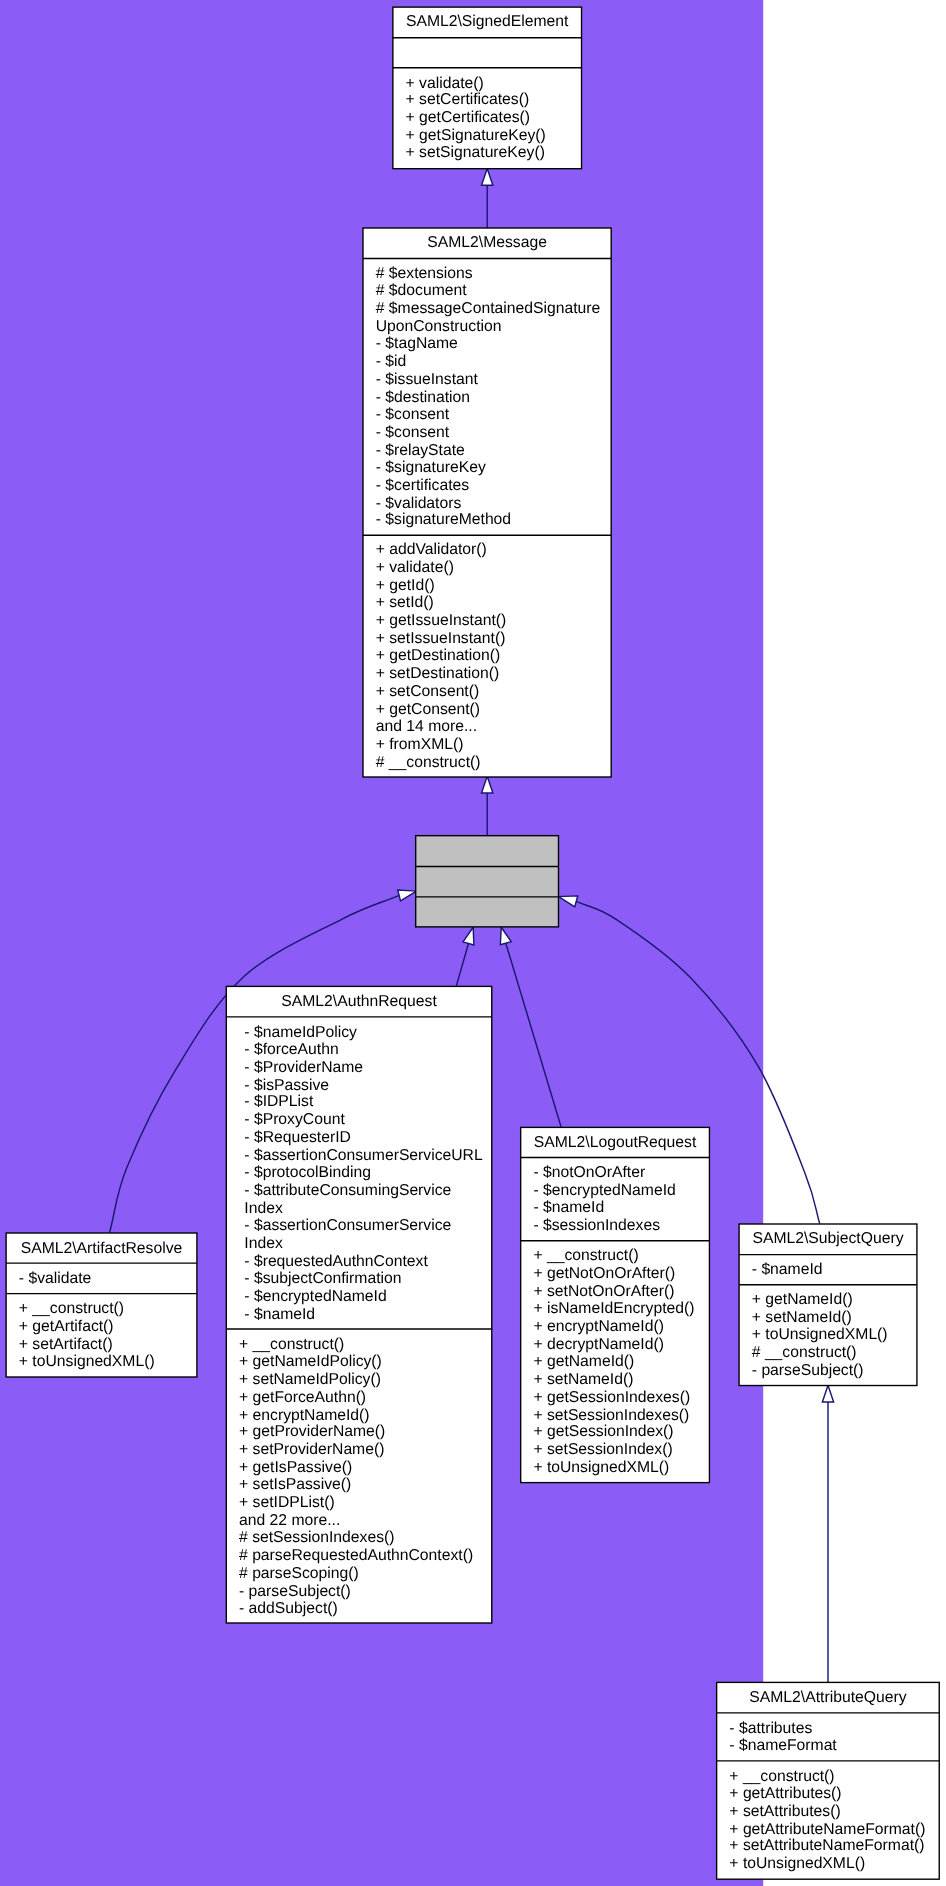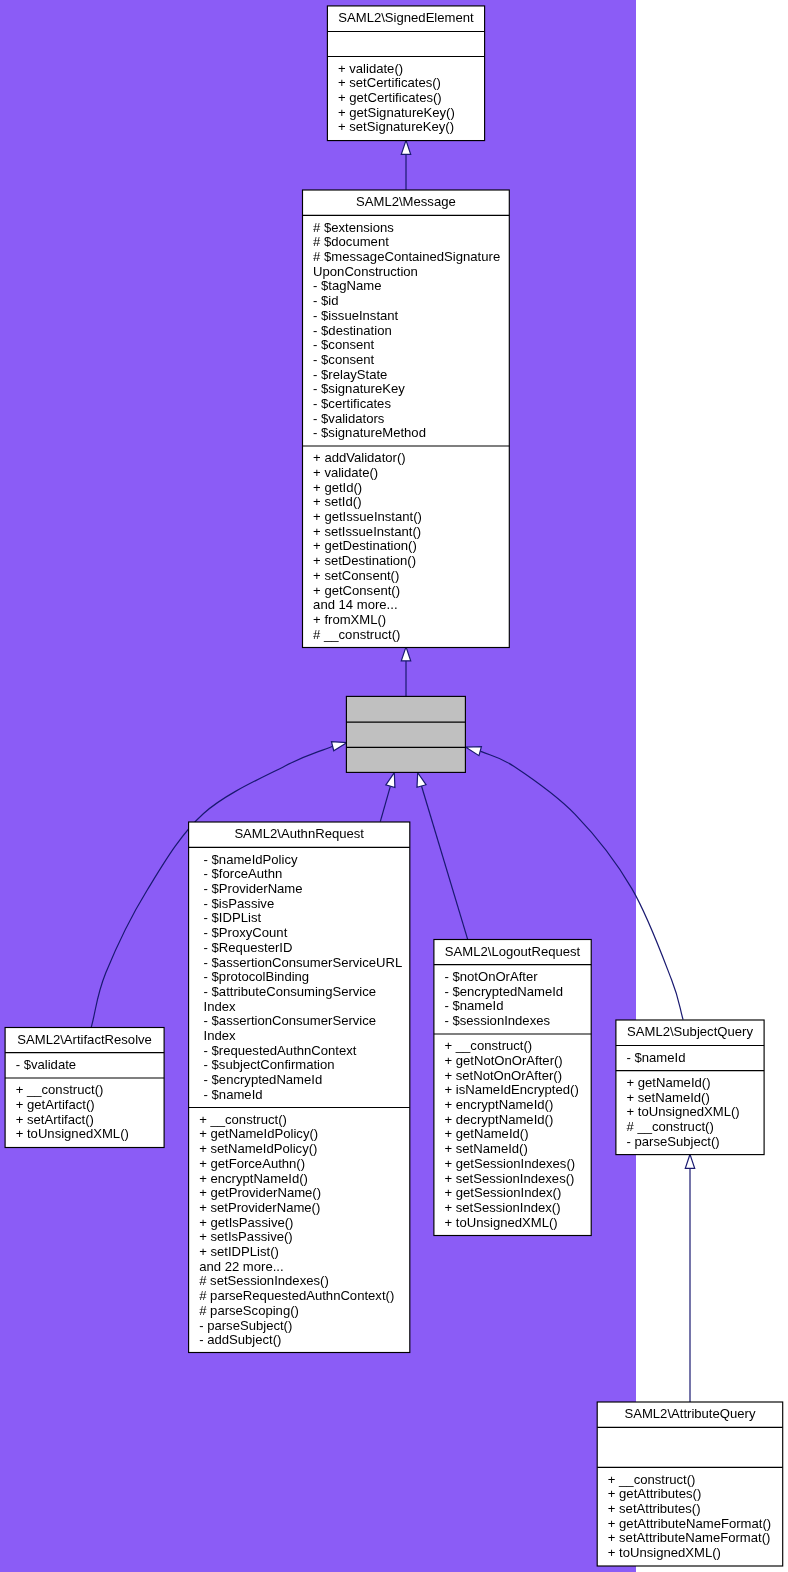--- a/index.html
+++ b/index.html
@@ -221,20 +221,24 @@
         <div class="node-section" style="left: 10.6px; top: 55.8px; width: 137.6px;">
           <div class="row">+ getNameId()</div>
           <div class="row">+ setNameId()</div>
           <div class="row">+ toUnsignedXML()</div>
           <div class="row"># __construct()</div>
           <div class="row">- parseSubject()</div>
         </div>
       </div>
       <div class="uml-node" style="left: 597.2px; top: 1402px; width: 185.5px; height: 164px;">
         <div class="node-title" style="left: 0px; top: 5.2px; width: 185.5px;">SAML2\AttributeQuery</div>
+        <div class="node-section" style="left: 10.6px; top: 30.6px; width: 174.9px;">
+          <div class="row">- $attributes</div>
+          <div class="row">- $nameFormat</div>
+        </div>
         <div class="node-section" style="left: 10.6px; top: 70.6px; width: 174.9px;">
           <div class="row">+ __construct()</div>
           <div class="row">+ getAttributes()</div>
           <div class="row">+ setAttributes()</div>
           <div class="row">+ getAttributeNameFormat()</div>
           <div class="row">+ setAttributeNameFormat()</div>
           <div class="row">+ toUnsignedXML()</div>
         </div>
       </div>
     </div>

